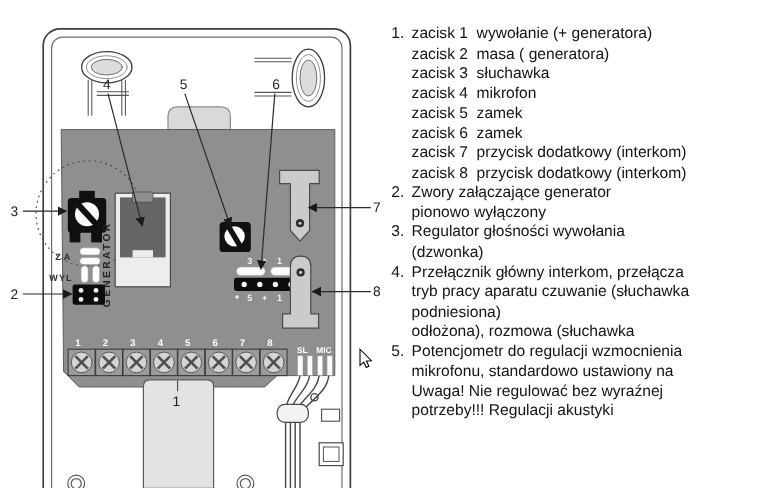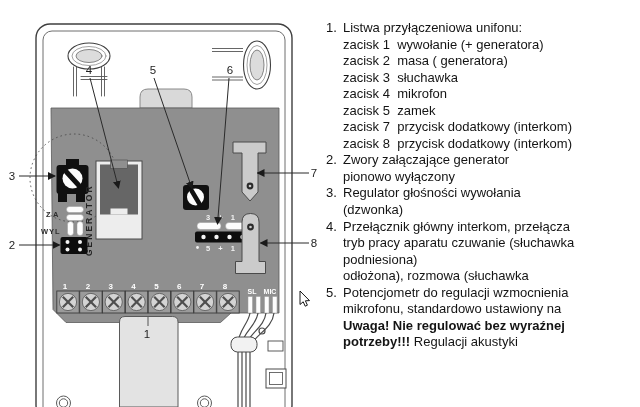--- a/index.html
+++ b/index.html
@@ -5,21 +5,21 @@
   html,body{margin:0;padding:0;background:#fff;}
   #stage{position:relative;width:640px;height:407px;background:#fff;overflow:hidden;
          font-family:"Liberation Sans",sans-serif;}
   #diagram{position:absolute;left:0;top:0;}
   svg text{font-family:"Liberation Sans",sans-serif;}
   .legend{position:absolute;left:326px;top:20px;width:314px;font-size:13px;
           line-height:16.55px;color:#141414;}
   .li{display:flex;}
   .num{flex:0 0 17px;width:17px;}
   .ln{white-space:pre;}
-  .b{font-weight:bold;}
+  .b{font-weight:normal;}
 </style>
 </head>
 <body>
 
 <div id="stage">
 
 <svg id="diagram" width="320" height="407" viewBox="0 0 320 407">
   <defs>
     <marker id="ah" markerWidth="8" markerHeight="8" refX="7" refY="4" orient="auto">
       <path d="M0,0 L8,4 L0,8 Z" fill="#1a1a1a"></path>
@@ -245,26 +245,26 @@
   </g>
 
   <path transform="translate(300,291)" d="M0,0 L0,13.5 L3.2,10.8 L5.2,15.2 L7.4,14.2 L5.4,9.8 L9.5,9.6 Z" fill="#ffffff" stroke="#000000" stroke-width="0.9"></path>
 </svg>
 
 <div class="legend">
   <div>
         <div class="li">
           <span class="num">1.</span>
           <div>
-            <div class="ln"><span>Listwa przyłączeniowa unifonu:</span></div>
             <div class="ln"><span>zacisk 1  wywołanie (+ generatora)</span></div>
             <div class="ln"><span>zacisk 2  masa ( generatora)</span></div>
             <div class="ln"><span>zacisk 3  słuchawka</span></div>
             <div class="ln"><span>zacisk 4  mikrofon</span></div>
             <div class="ln"><span>zacisk 5  zamek</span></div>
+            <div class="ln"><span>zacisk 6  zamek</span></div>
             <div class="ln"><span>zacisk 7  przycisk dodatkowy (interkom)</span></div>
             <div class="ln"><span>zacisk 8  przycisk dodatkowy (interkom)</span></div>
           </div>
         </div>
         <div class="li">
           <span class="num">2.</span>
           <div>
             <div class="ln"><span>Zwory załączające generator</span></div>
             <div class="ln"><span>pionowo wyłączony</span></div>
           </div>

